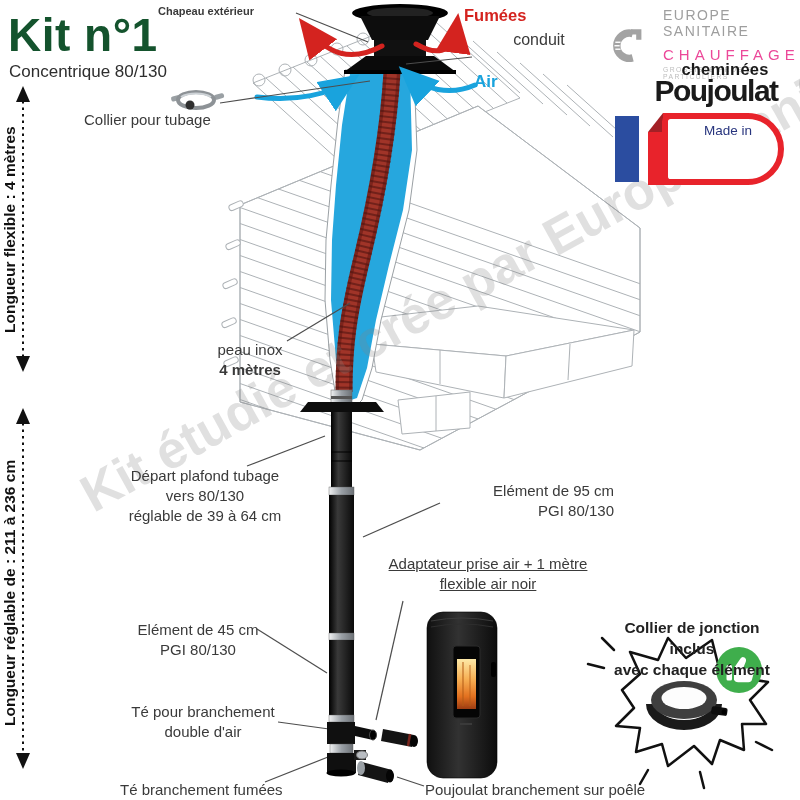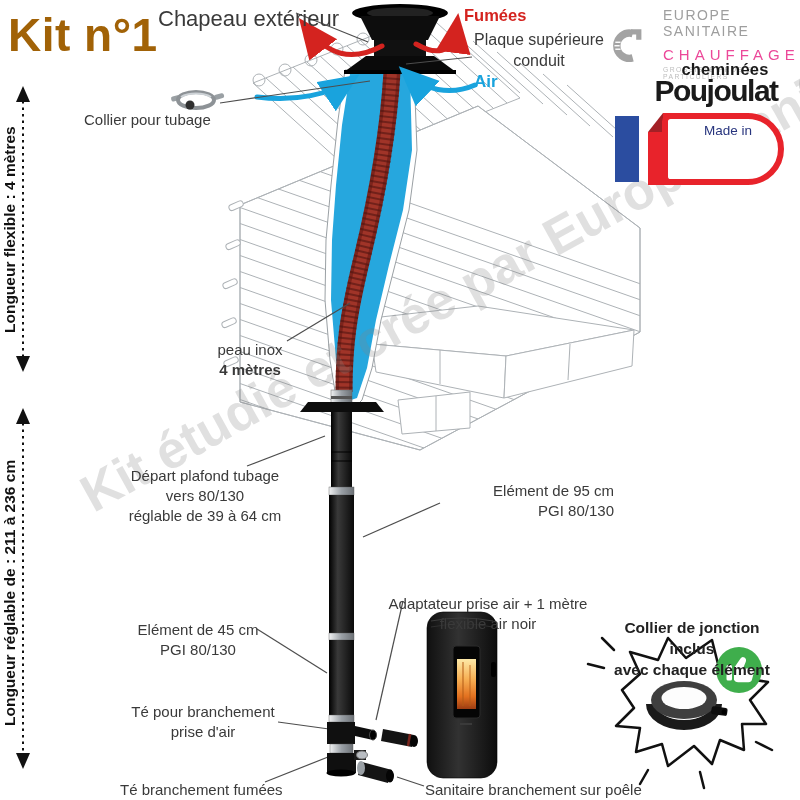--- a/index.html
+++ b/index.html
@@ -1,20 +1,20 @@
 <!DOCTYPE html>
 <html><head>
 <meta charset="utf-8">
 <style>
   html,body{margin:0;padding:0;background:#fff;}
   .stage{position:relative;width:800px;height:800px;background:#fff;overflow:hidden;
          font-family:"Liberation Sans","DejaVu Sans",sans-serif;color:#3a3a3a;}
   svg{position:absolute;left:0;top:0;}
   .abs{position:absolute;}
-  .title{font-size:46px;font-weight:800;color:#a16207;letter-spacing:.5px;line-height:1;}
+  .title{font-size:46px;font-weight:800;color:#14532d;letter-spacing:.5px;line-height:1;}
   .subtitle{font-size:17px;color:#2e2e2e;}
   .vlabel{writing-mode:vertical-rl;transform:rotate(180deg);font-weight:700;font-size:15.5px;
           color:#111;text-align:center;white-space:nowrap;}
   .lbl{position:absolute;font-size:15px;line-height:1.34;text-align:center;color:#3a3a3a;}
   .lbl span{display:block;}
   .b{font-weight:700;}
   .red{color:#d4231f;font-weight:700;font-size:16.5px;}
   .blue{color:#19a3dd;font-weight:700;font-size:16.5px;}
   .nowrap{white-space:nowrap;}
   .watermark{position:absolute;left:40px;top:290px;width:720px;transform:rotate(-29deg);
@@ -282,28 +282,28 @@
       </g>
     </g>
   </svg>
 
   <div class="watermark">
     <span>Kit étudié et crée par</span>
     <span>Europe Sanitaire Chauffage</span>
   </div>
 
   <div class="abs title" style="left:8px;top:12px;">Kit n°1</div>
+  <div class="abs subtitle" style="left:9px;top:62px;">Concentrique 80/130</div>
 
   <div class="abs vlabel" style="left:1px;top:102px;height:255px;">Longueur flexible : 4 mètres</div>
   <div class="abs vlabel" style="left:1px;top:448px;height:290px;">Longueur réglable de : 211 à 236 cm</div>
 
-  <div class="lbl nowrap" style="left:158px;top:4px;font-size:22px;">Chapeau extérieur</div>
+  <div class="lbl nowrap" style="left:158px;top:4px;font-size:11px;font-weight:bold;">Chapeau extérieur</div>
   <div class="lbl red nowrap" style="left:464px;top:4px;">Fumées</div>
   <div class="lbl" style="left:465px;top:29px;width:148px;font-size:16px;">
-    <span>Plaque supérieure</span>
     <span>conduit</span>
   </div>
   <div class="lbl blue nowrap" style="left:474px;top:71px;font-size:17px;">Air</div>
   <div class="lbl nowrap" style="left:84px;top:110px;">Collier pour tubage</div>
 
   <div class="lbl" style="left:183px;top:340px;width:134px;">
     <span>peau inox</span>
     <span class="b">4 mètres</span>
   </div>
 
@@ -311,37 +311,37 @@
     <span>Départ plafond tubage</span>
     <span>vers 80/130</span>
     <span>réglable de 39 à 64 cm</span>
   </div>
 
   <div class="lbl" style="left:462px;top:481px;width:152px;text-align:right;">
     <span>Elément de 95 cm</span>
     <span>PGI 80/130</span>
   </div>
 
-  <div class="lbl" style="left:382px;top:594px;width:212px;">
+  <div class="lbl" style="left:382px;top:554px;width:212px;text-decoration:underline;">
     <span>Adaptateur prise air + 1 mètre</span>
     <span>flexible air noir</span>
   </div>
 
   <div class="lbl" style="left:122px;top:620px;width:152px;">
     <span>Elément de 45 cm</span>
     <span>PGI 80/130</span>
   </div>
 
   <div class="lbl" style="left:124px;top:702px;width:158px;">
     <span>Té pour branchement</span>
-    <span>prise d'air</span>
+    <span>double d'air</span>
   </div>
 
   <div class="lbl nowrap" style="left:120px;top:780px;">Té branchement fumées</div>
-  <div class="lbl nowrap" style="left:425px;top:780px;text-align:left;">Sanitaire branchement sur poêle</div>
+  <div class="lbl nowrap" style="left:425px;top:780px;text-align:left;">Poujoulat branchement sur poêle</div>
 
   <div class="lbl b" style="left:603px;top:618px;width:178px;font-size:15.5px;color:#222;">
     <span>Collier de jonction inclus</span>
     <span>avec chaque élément</span>
   </div>
 
   <div class="esc">
     <svg width="46" height="46" viewBox="0 0 46 46" style="position:static;">
       <path d="M33,11 A14.5,14.5 0 1 0 33,39" fill="none" stroke="#a3a3a3" stroke-width="8.5"></path>
       <polygon points="31,6 43,6 43,18 37,18 37,12 31,12" fill="#a3a3a3"></polygon>

